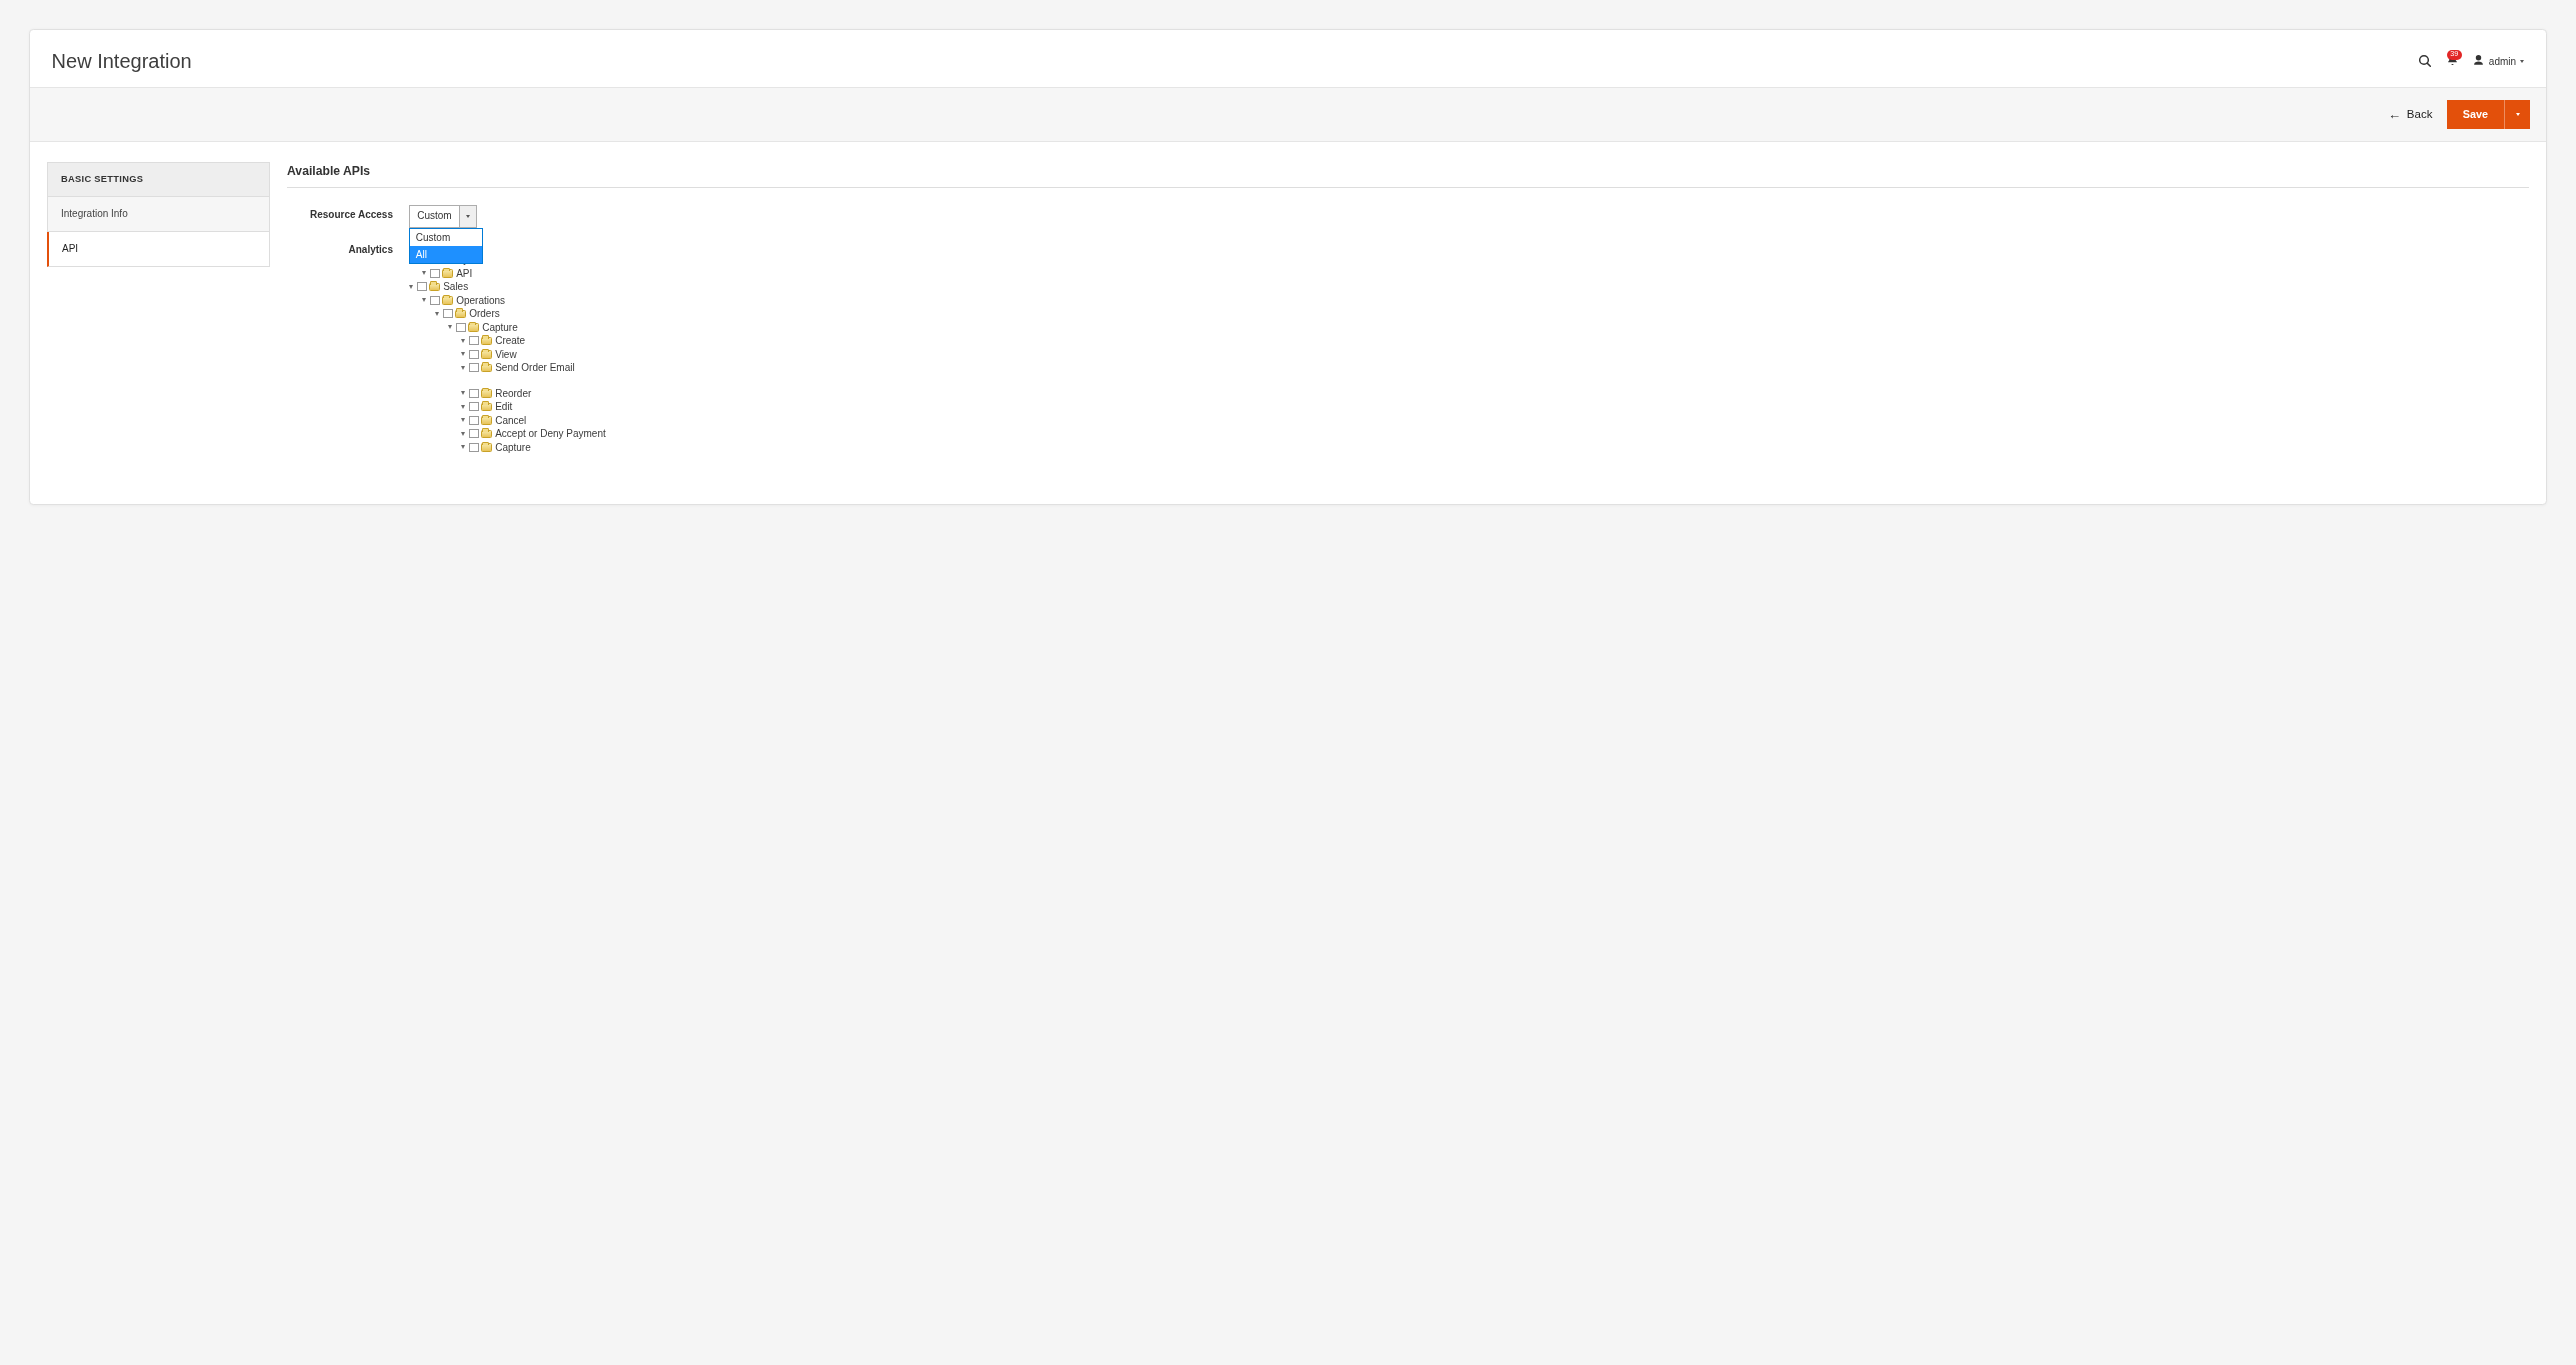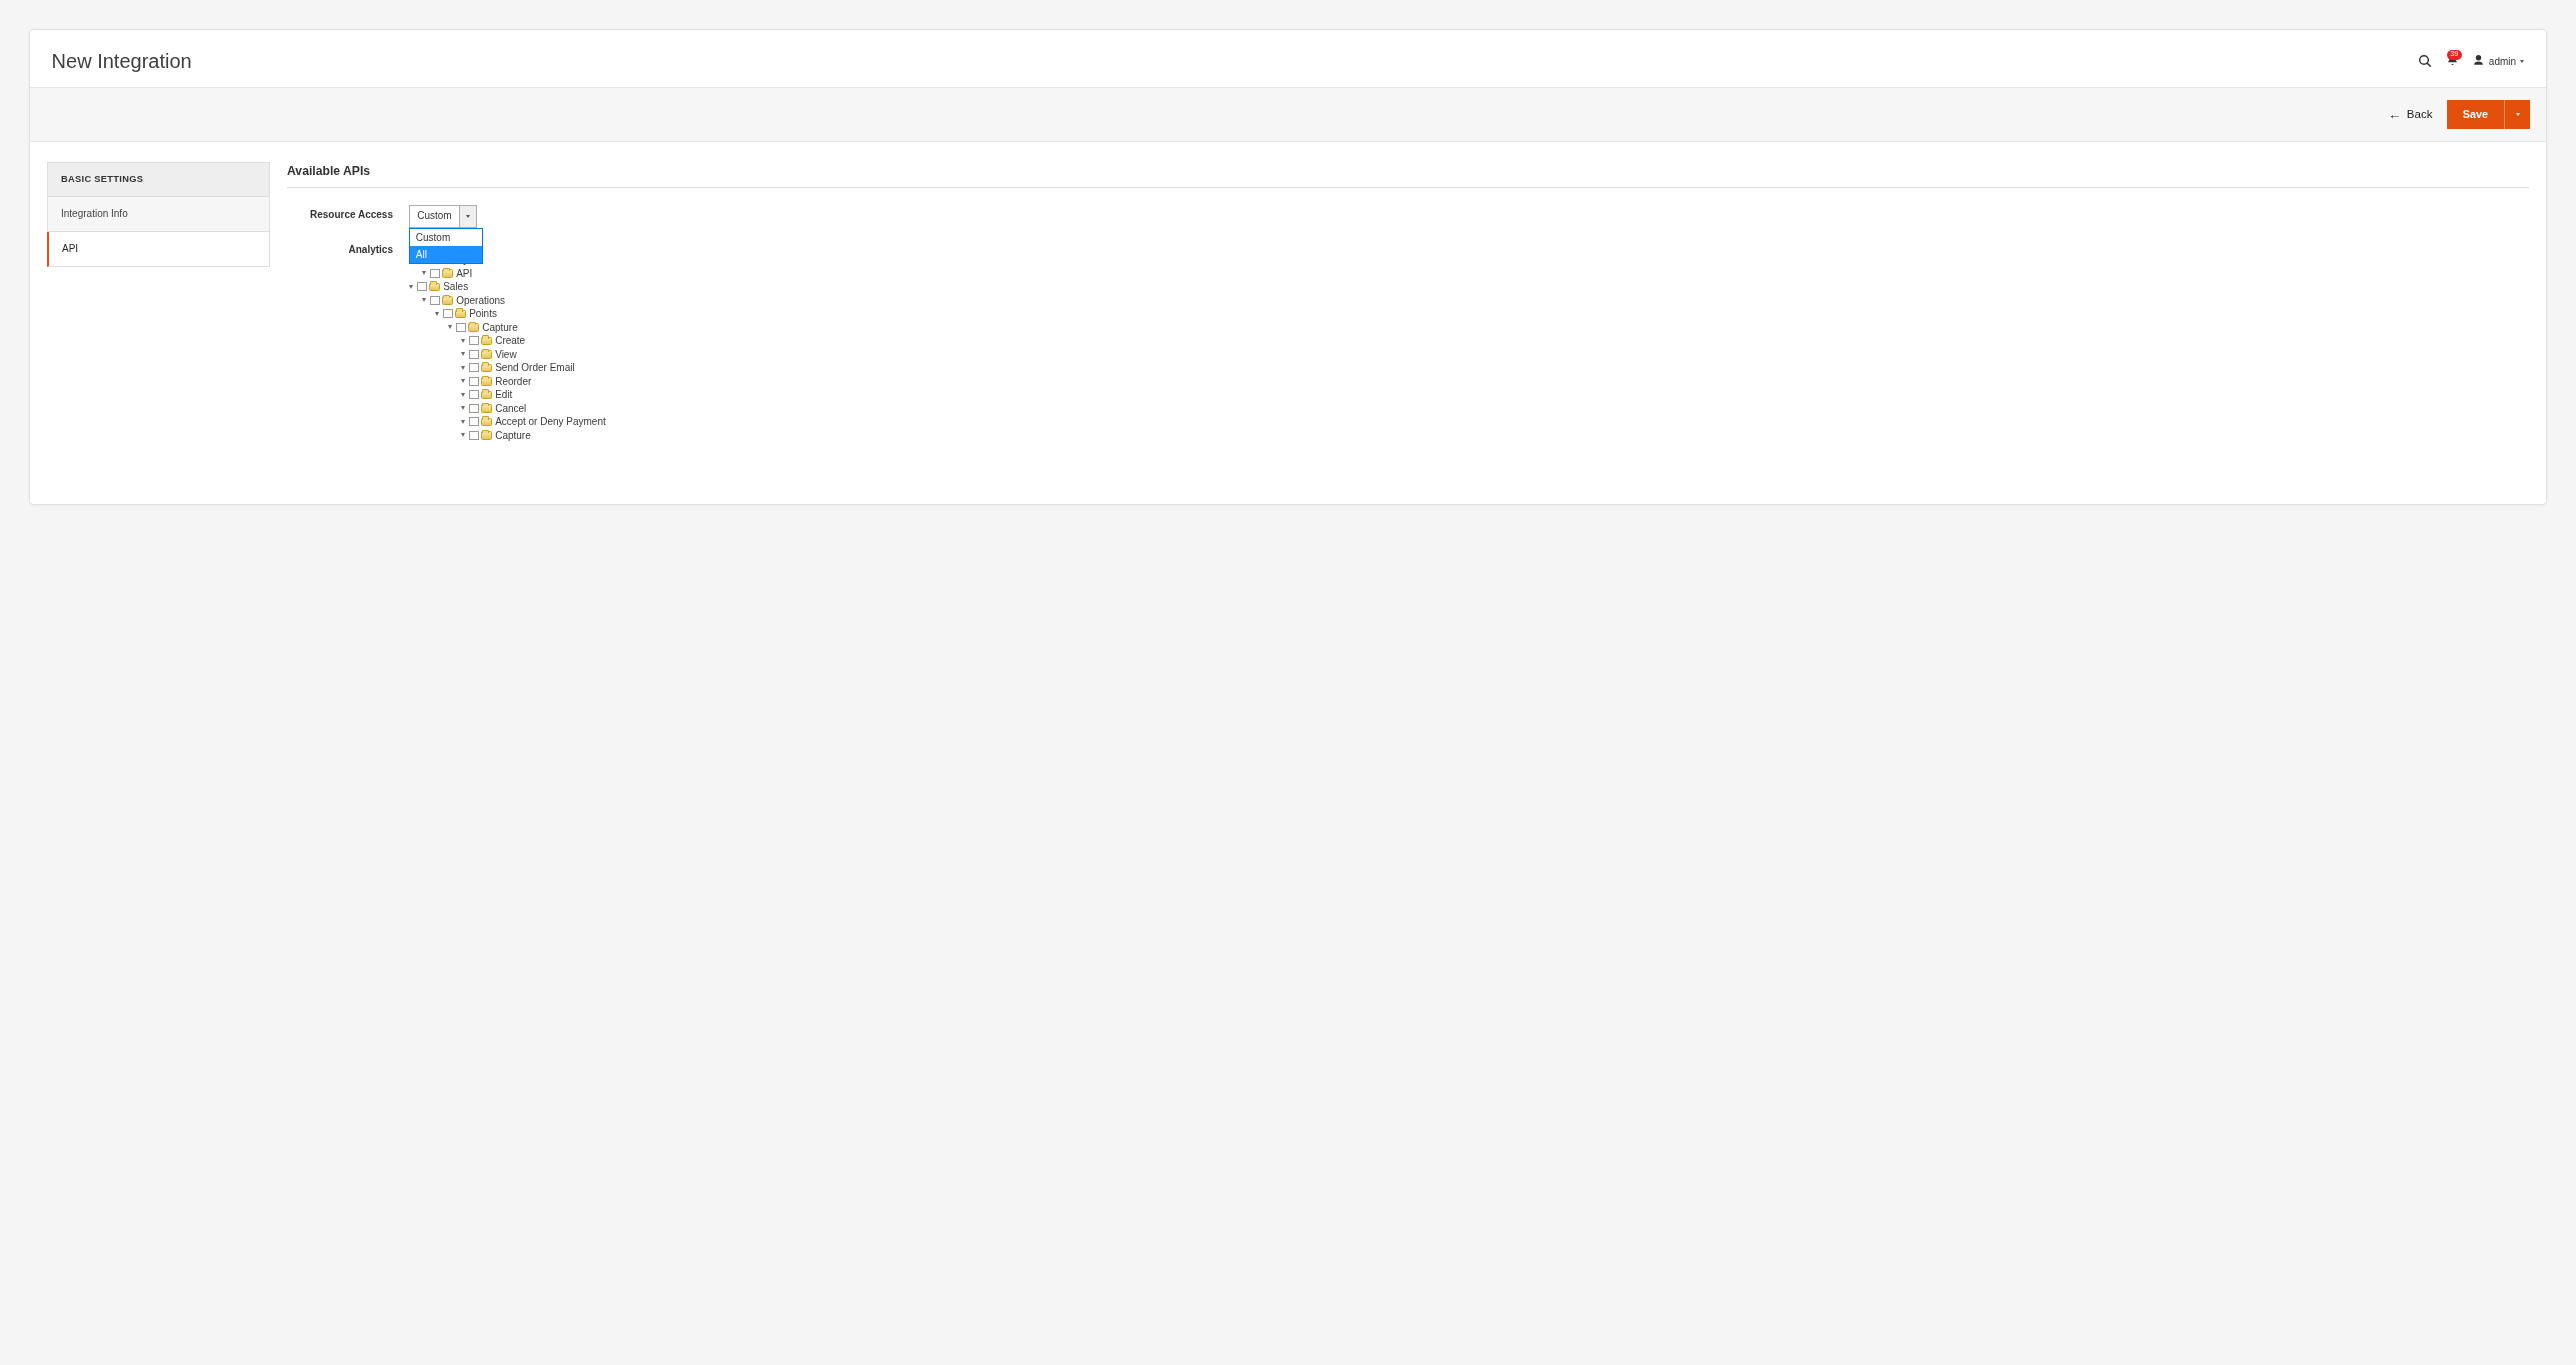--- a/index.html
+++ b/index.html
@@ -372,21 +372,21 @@
                         <span class="tree-checkbox"></span>
                         <span class="tree-folder"></span>
                         <span class="tree-label">Operations</span>
                       </div>
                     </li>
                     <li style="padding-left: 26px;">
                       <div class="tree-node">
                         <span class="tree-toggle"></span>
                         <span class="tree-checkbox"></span>
                         <span class="tree-folder"></span>
-                        <span class="tree-label">Points</span>
+                        <span class="tree-label">Orders</span>
                       </div>
                     </li>
                     <li style="padding-left: 39px;">
                       <div class="tree-node">
                         <span class="tree-toggle"></span>
                         <span class="tree-checkbox"></span>
                         <span class="tree-folder"></span>
                         <span class="tree-label">Capture</span>
                       </div>
                     </li>
@@ -407,21 +407,21 @@
                       </div>
                     </li>
                     <li style="padding-left: 52px;">
                       <div class="tree-node">
                         <span class="tree-toggle"></span>
                         <span class="tree-checkbox"></span>
                         <span class="tree-folder"></span>
                         <span class="tree-label">Send Order Email</span>
                       </div>
                     </li>
-                    <li style="padding-left: 52px;">
+                    <li style="padding-left: 52px; margin-top: 12px;">
                       <div class="tree-node">
                         <span class="tree-toggle"></span>
                         <span class="tree-checkbox"></span>
                         <span class="tree-folder"></span>
                         <span class="tree-label">Reorder</span>
                       </div>
                     </li>
                     <li style="padding-left: 52px;">
                       <div class="tree-node">
                         <span class="tree-toggle"></span>

